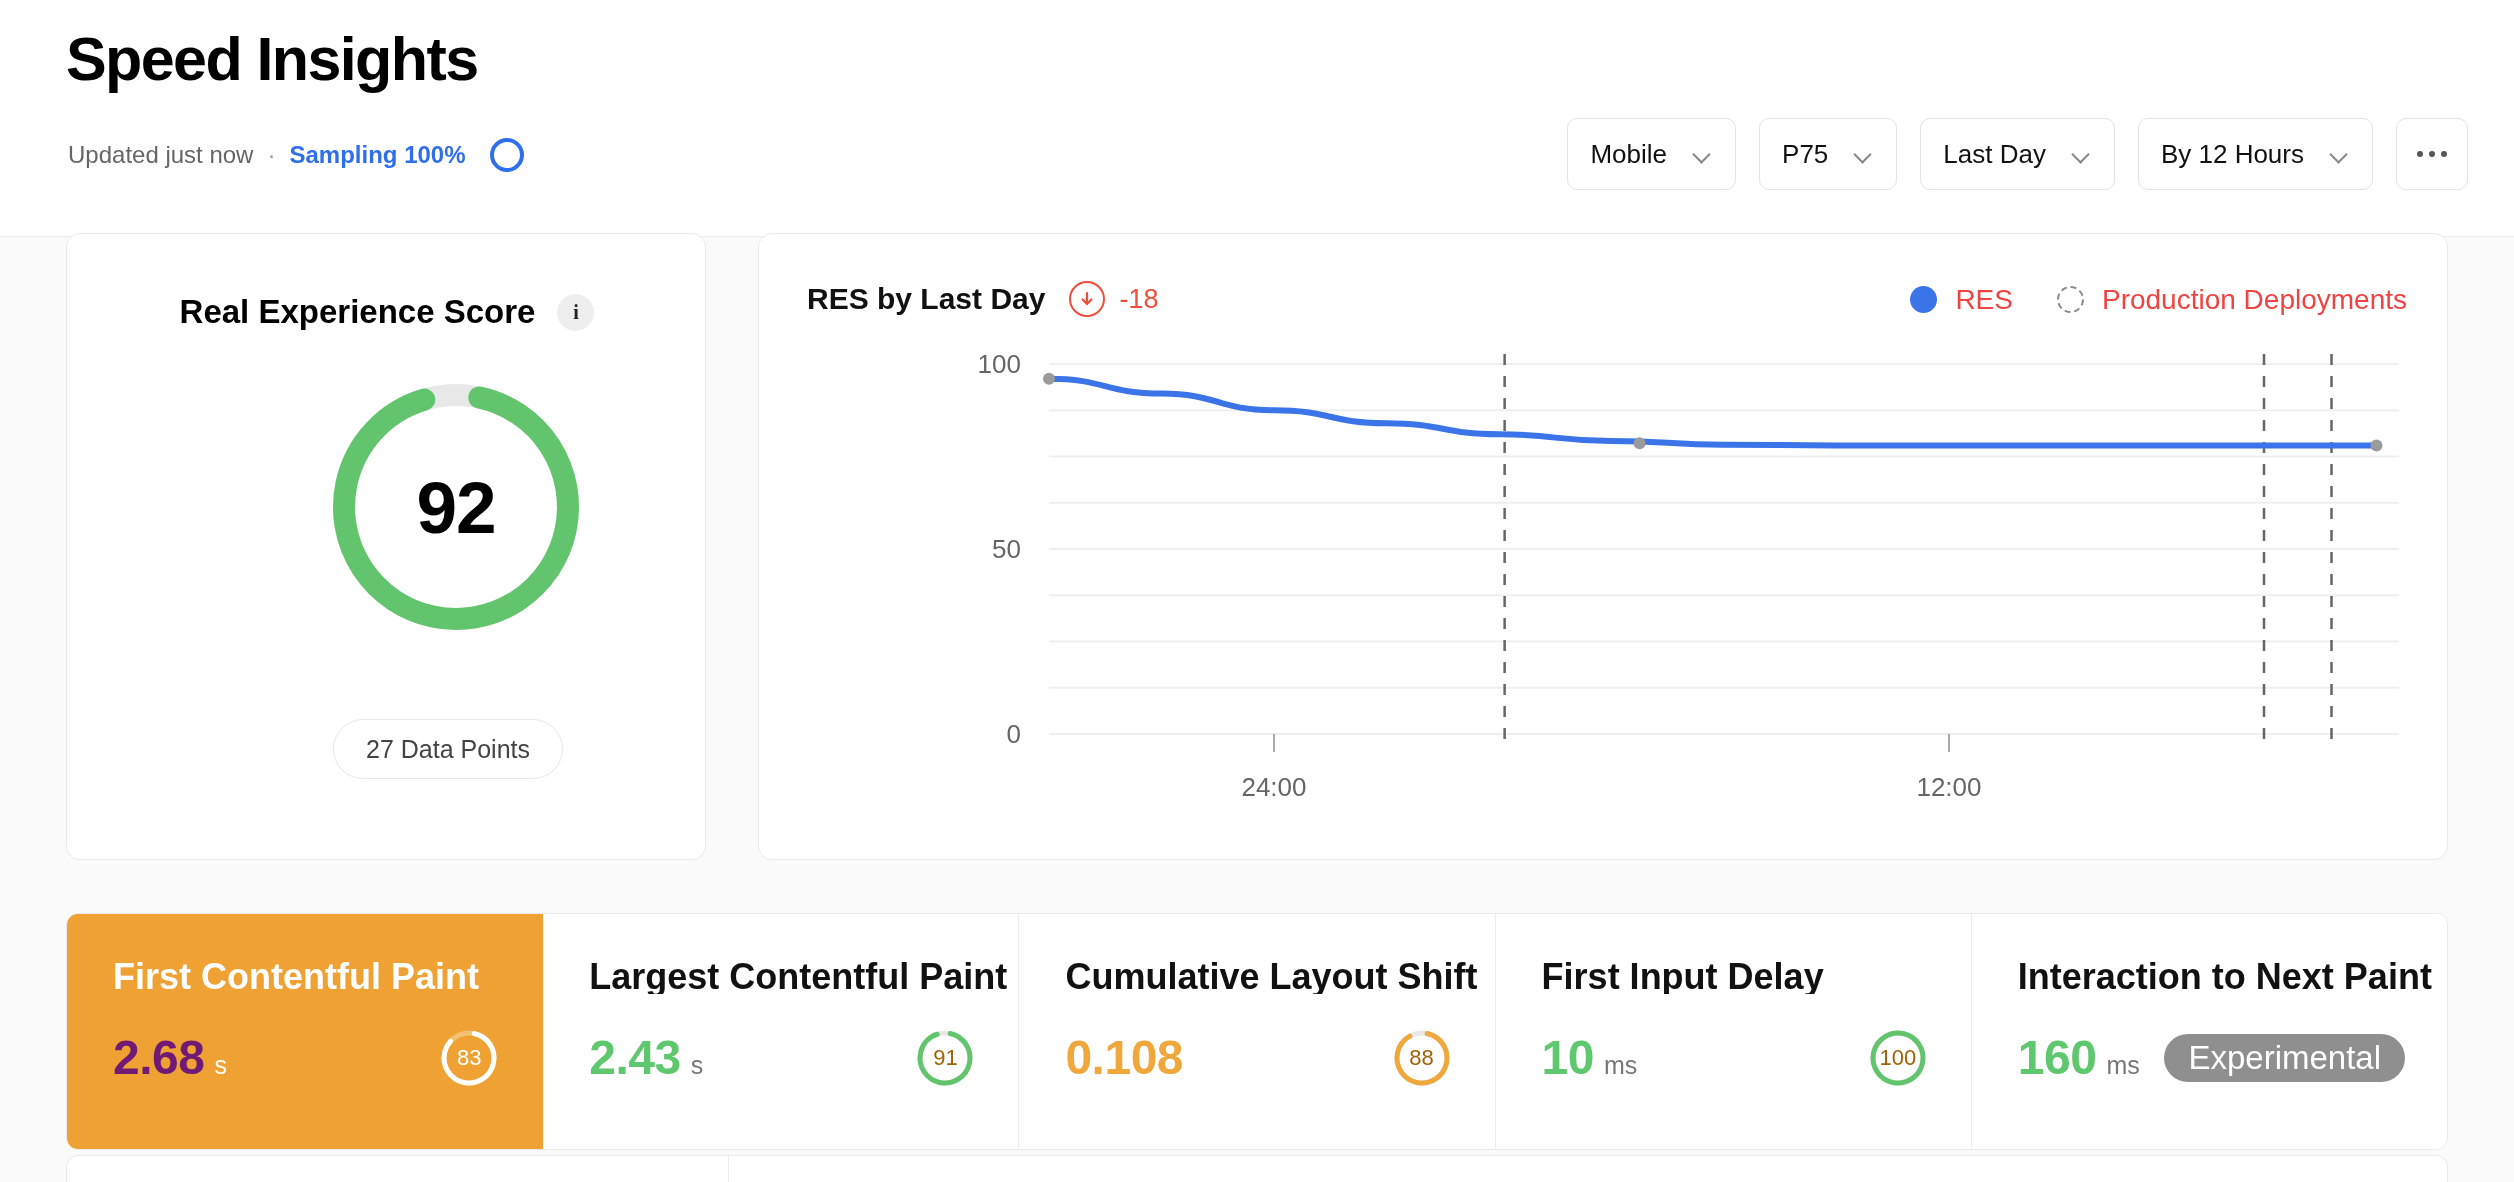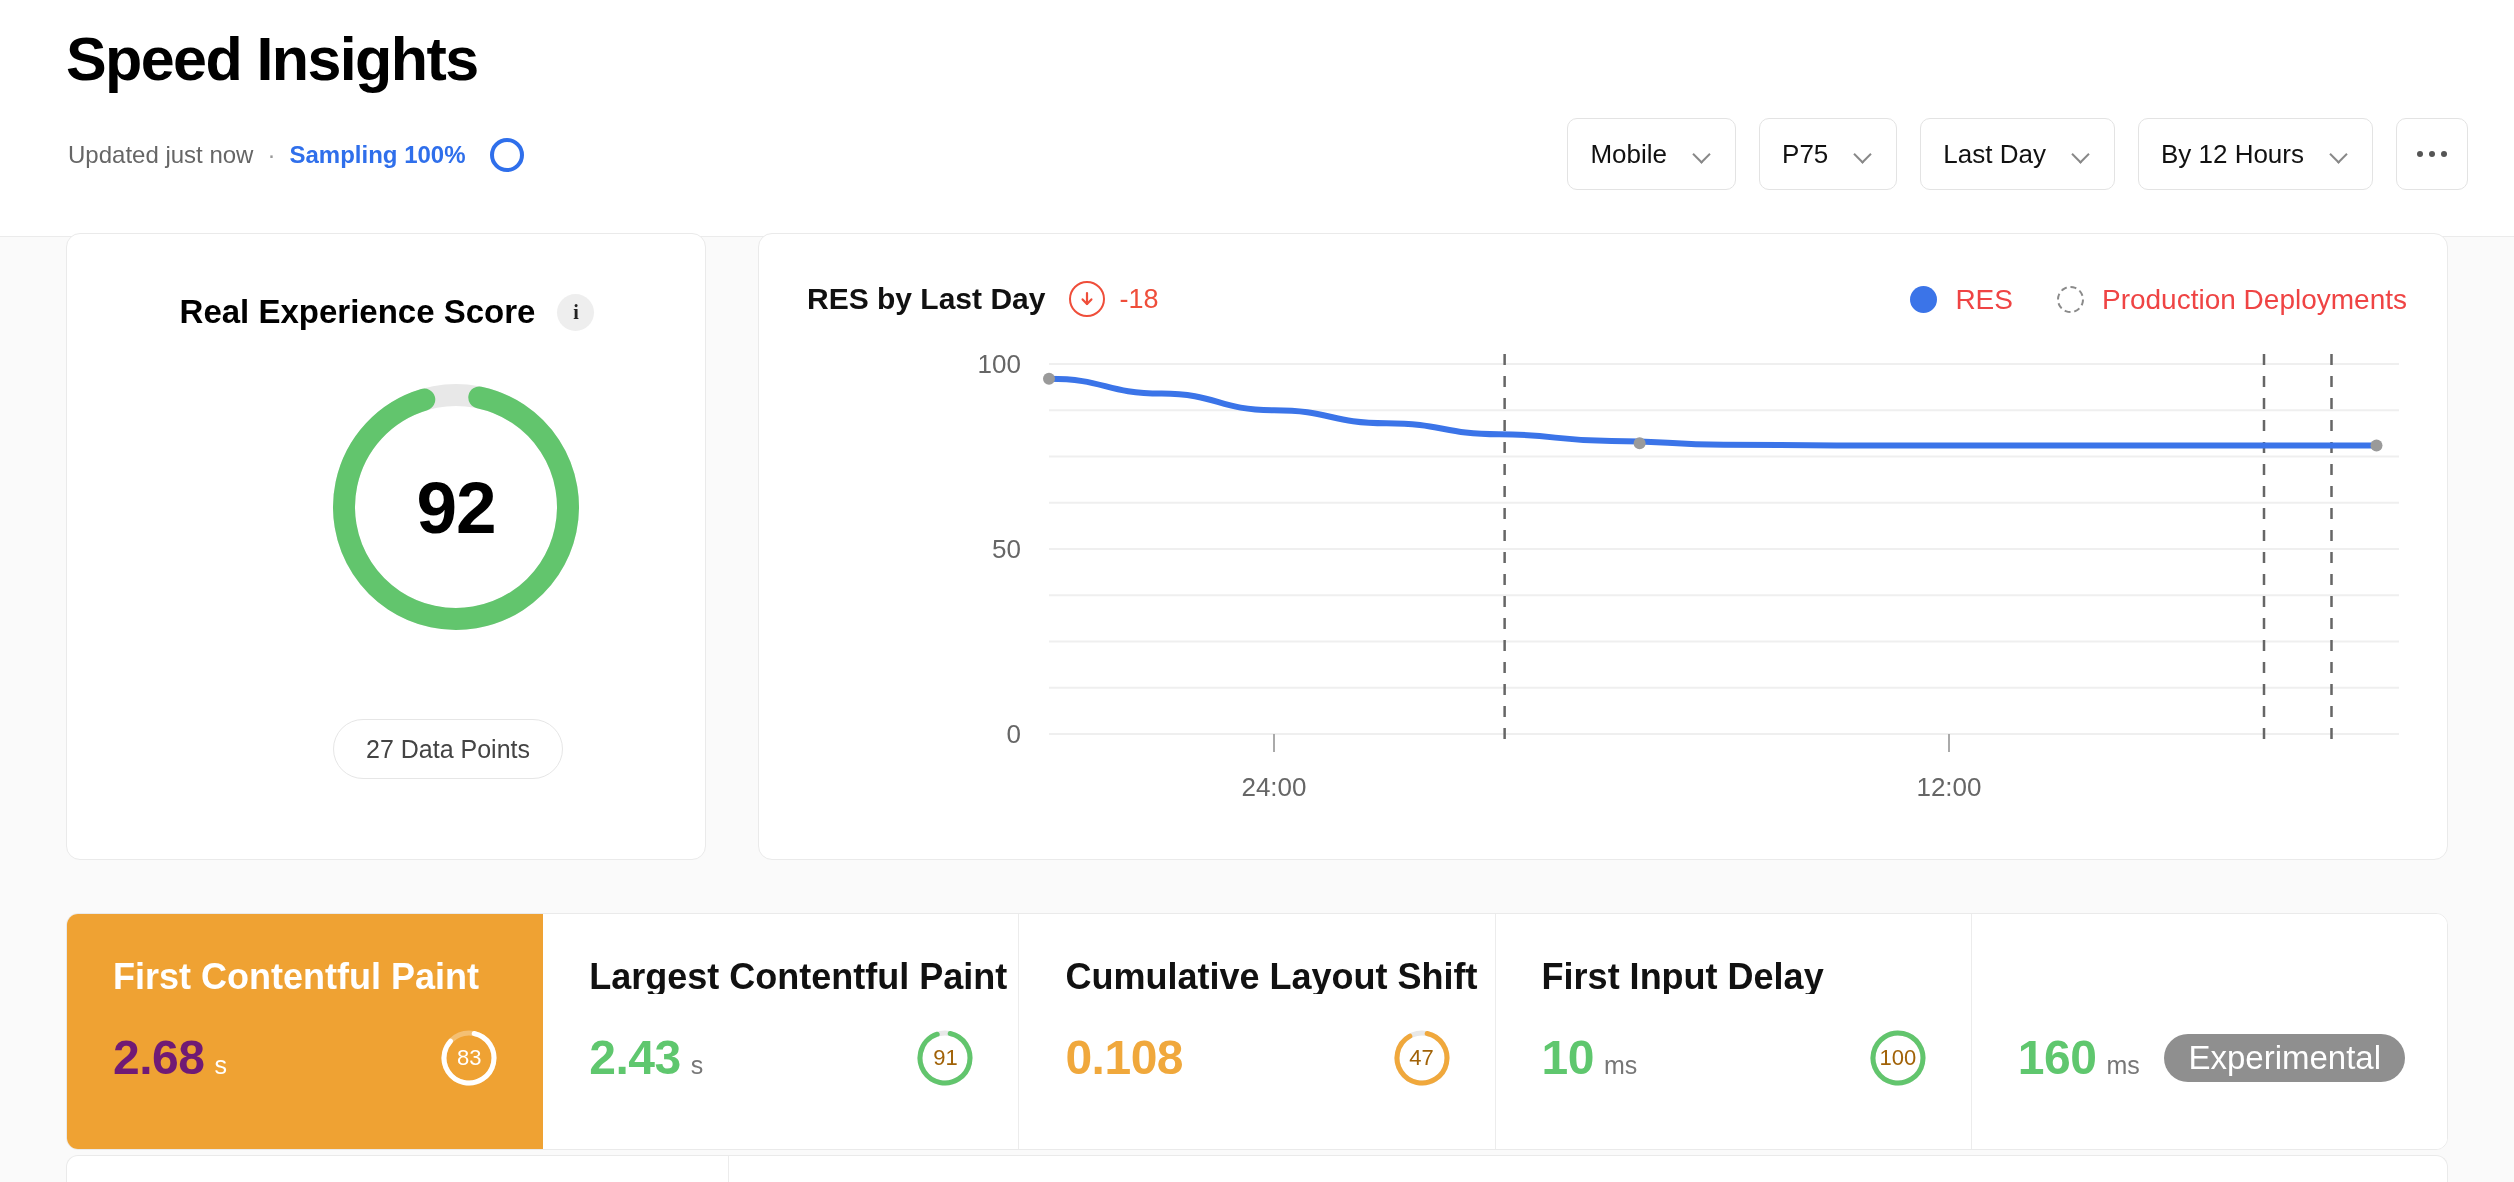--- a/index.html
+++ b/index.html
@@ -305,41 +305,42 @@
         <div class="metric-name">Cumulative Layout Shift</div>
         <div class="metric-row">
           <div class="metric-value">
             <span class="mv-num" style="color: rgb(240, 168, 60);">0.108</span>
           </div>
           <div class="ring">
             <svg width="62" height="62" viewBox="0 0 62 62">
               <circle cx="31" cy="31" r="25" fill="none" stroke="#e8e8e8" stroke-width="5"></circle>
               <circle cx="31" cy="31" r="25" fill="none" stroke="#f0a83c" stroke-width="5" stroke-linecap="round" stroke-dasharray="138.2300767579509 157.07963267948966" transform="rotate(-78 31 31)"></circle>
             </svg>
-            <div class="ring-num">47</div>
+            <div class="ring-num">88</div>
           </div>
         </div>
       </div>
       <div class="metric">
         <div class="metric-name">First Input Delay</div>
         <div class="metric-row">
           <div class="metric-value">
             <span class="mv-num" style="color: rgb(95, 199, 110);">10</span>
             <span class="mv-unit">ms</span>
           </div>
           <div class="ring">
             <svg width="62" height="62" viewBox="0 0 62 62">
               <circle cx="31" cy="31" r="25" fill="none" stroke="#e8e8e8" stroke-width="5"></circle>
               <circle cx="31" cy="31" r="25" fill="none" stroke="#62c56d" stroke-width="5" stroke-linecap="round" stroke-dasharray="157.07963267948966 157.07963267948966" transform="rotate(-78 31 31)"></circle>
             </svg>
             <div class="ring-num">100</div>
           </div>
         </div>
       </div>
       <div class="metric">
+        <div class="metric-name">Interaction to Next Paint</div>
         <div class="metric-row">
           <div class="metric-value">
             <span class="mv-num" style="color: rgb(95, 199, 110);">160</span>
             <span class="mv-unit">ms</span>
           </div>
           <div class="exp-badge">Experimental</div>
         </div>
       </div>
     </div>
 

